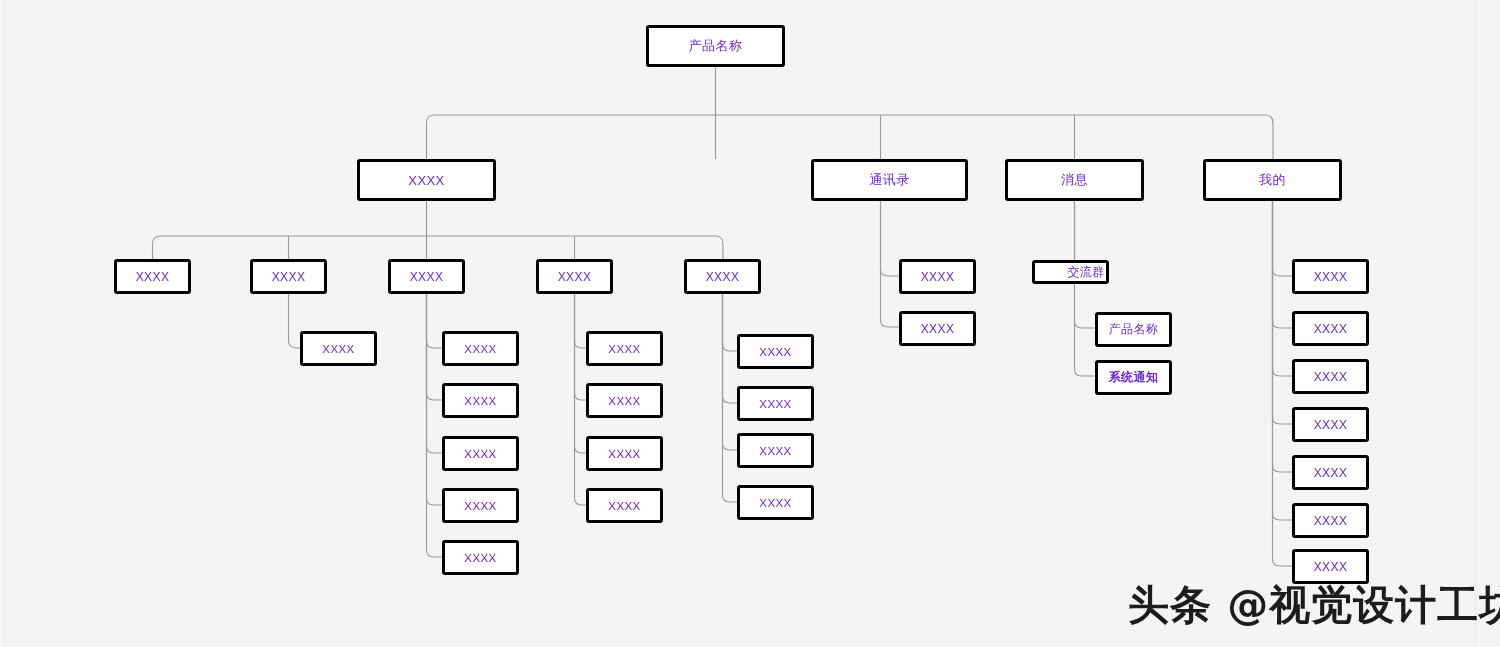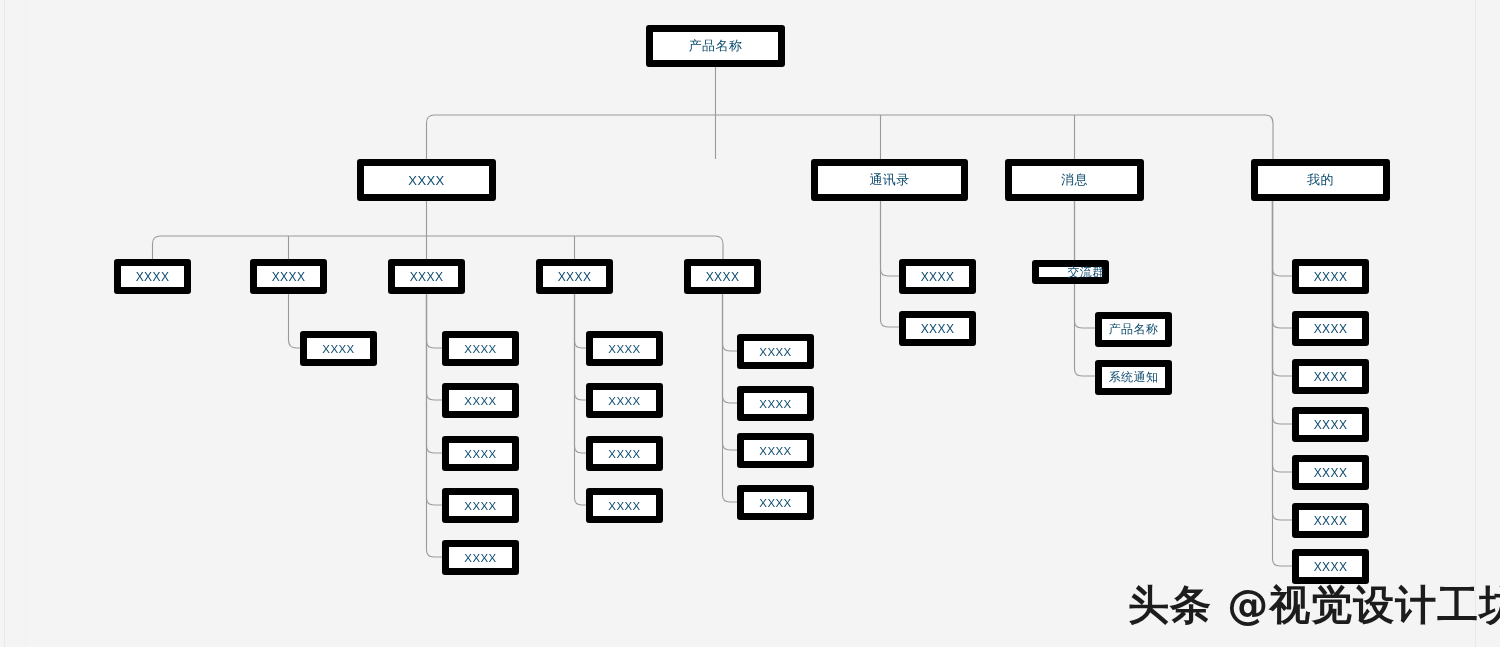--- a/index.html
+++ b/index.html
@@ -39,26 +39,26 @@
   svg#connectors path {
     fill: none;
     stroke: #9a9a9a;
     stroke-width: 1.1;
   }
 
   .node {
     position: absolute;
     box-sizing: border-box;
     background: #ffffff;
-    border: 7px solid #000000;
+    border: 3px solid #000000;
     border-radius: 3px;
     display: flex;
     align-items: center;
     justify-content: center;
-    color: #0c4a6e;
+    color: #6d28d9;
     letter-spacing: 0.4px;
     white-space: nowrap;
     text-align: right;
   }
   .node.root   { font-size: 13px; }
   .node.lvl2   { font-size: 13px; }
   .node.lvl3   { font-size: 12px; }
   .node.lvl4   { font-size: 11.5px; }
 
   #watermark {
@@ -127,21 +127,21 @@
       </div>
       <div class="node lvl2" style="left: 357px; top: 159px; width: 139px; height: 42px;">
         <span>XXXX</span>
       </div>
       <div class="node lvl2" style="left: 811px; top: 159px; width: 157px; height: 42px;">
         <span>通讯录</span>
       </div>
       <div class="node lvl2" style="left: 1005px; top: 159px; width: 139px; height: 42px; font-family: Liberation Mono, monospace;">
         <span>消息</span>
       </div>
-      <div class="node lvl2" style="left: 1203px; top: 159px; width: 139px; height: 42px; margin-left: 48px;">
+      <div class="node lvl2" style="left: 1203px; top: 159px; width: 139px; height: 42px;">
         <span>我的</span>
       </div>
       <div class="node lvl3" style="left: 114px; top: 259px; width: 77px; height: 35px;">
         <span>XXXX</span>
       </div>
       <div class="node lvl3" style="left: 250px; top: 259px; width: 77px; height: 35px;">
         <span>XXXX</span>
       </div>
       <div class="node lvl3" style="left: 388px; top: 259px; width: 77px; height: 35px;">
         <span>XXXX</span>
@@ -157,21 +157,21 @@
       </div>
       <div class="node lvl3" style="left: 899px; top: 311px; width: 77px; height: 35px;">
         <span>XXXX</span>
       </div>
       <div class="node lvl3" style="left: 1032px; top: 260px; width: 77px; height: 24px; padding-left: 31px;">
         <span>交流群</span>
       </div>
       <div class="node lvl3" style="left: 1095px; top: 312px; width: 77px; height: 35px;">
         <span>产品名称</span>
       </div>
-      <div class="node lvl3" style="left: 1095px; top: 360px; width: 77px; height: 35px;">
+      <div class="node lvl3" style="left: 1095px; top: 360px; width: 77px; height: 35px; font-weight: bold;">
         <span>系统通知</span>
       </div>
       <div class="node lvl3" style="left: 1292px; top: 259px; width: 77px; height: 35px;">
         <span>XXXX</span>
       </div>
       <div class="node lvl3" style="left: 1292px; top: 311px; width: 77px; height: 35px;">
         <span>XXXX</span>
       </div>
       <div class="node lvl3" style="left: 1292px; top: 359px; width: 77px; height: 35px;">
         <span>XXXX</span>

